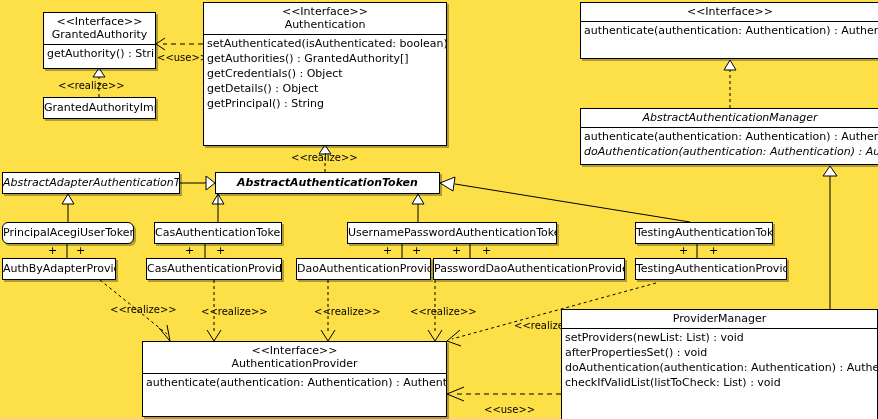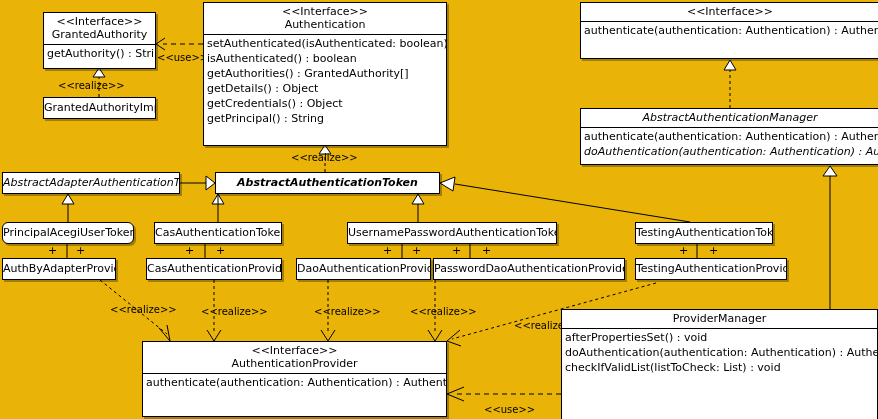--- a/index.html
+++ b/index.html
@@ -12,21 +12,21 @@
     height: 419px;
     position: relative;
     overflow: hidden;
     font-family: "DejaVu Sans", sans-serif;
   }
   #canvas {
     position: absolute;
     left: 0; top: 0;
     width: 878px;
     height: 419px;
-    background: #eab308;
+    background: #fde047;
   }
   svg.edges {
     position: absolute;
     left: 0; top: 0;
     width: 878px;
     height: 419px;
     pointer-events: none;
     z-index: 1;
   }
   .uclass {
@@ -227,24 +227,23 @@
         <div class="simplename">GrantedAuthorityImpl</div>
       </div>
       <div class="uclass" style="left: 203px; top: 2px; width: 244px; height: 144px;">
         <div class="uhead">
           <div class="ustereo">&lt;&lt;Interface&gt;&gt;</div>
           <div class="uname">Authentication</div>
         </div>
         <div class="usep"></div>
         <div class="ubody">
           <div class="umeth">setAuthenticated(isAuthenticated: boolean) : void</div>
-          <div class="umeth">isAuthenticated() : boolean</div>
           <div class="umeth">getAuthorities() : GrantedAuthority[]</div>
+          <div class="umeth">getCredentials() : Object</div>
           <div class="umeth">getDetails() : Object</div>
-          <div class="umeth">getCredentials() : Object</div>
           <div class="umeth">getPrincipal() : String</div>
         </div>
       </div>
       <div class="uclass" style="left: 580px; top: 2px; width: 300px; height: 57px;">
         <div class="uhead">
           <div class="ustereo">&lt;&lt;Interface&gt;&gt;</div>
         </div>
         <div class="usep"></div>
         <div class="ubody">
           <div class="umeth">authenticate(authentication: Authentication) : Authentication</div>
@@ -302,20 +301,21 @@
         <div class="ubody">
           <div class="umeth">authenticate(authentication: Authentication) : Authentication</div>
         </div>
       </div>
       <div class="uclass" style="left: 561px; top: 309px; width: 317px; height: 114px;">
         <div class="uhead">
           <div class="uname">ProviderManager</div>
         </div>
         <div class="usep"></div>
         <div class="ubody">
+          <div class="umeth">setProviders(newList: List) : void</div>
           <div class="umeth">afterPropertiesSet() : void</div>
           <div class="umeth">doAuthentication(authentication: Authentication) : Authentication</div>
           <div class="umeth">checkIfValidList(listToCheck: List) : void</div>
         </div>
       </div>
     </div>
   <div id="labels-layer">
       <div class="edgelabel" style="left: 157px; top: 52px;">&lt;&lt;use&gt;&gt;</div>
       <div class="edgelabel" style="left: 58px; top: 80px;">&lt;&lt;realize&gt;&gt;</div>
       <div class="edgelabel" style="left: 291px; top: 152px;">&lt;&lt;realize&gt;&gt;</div>

